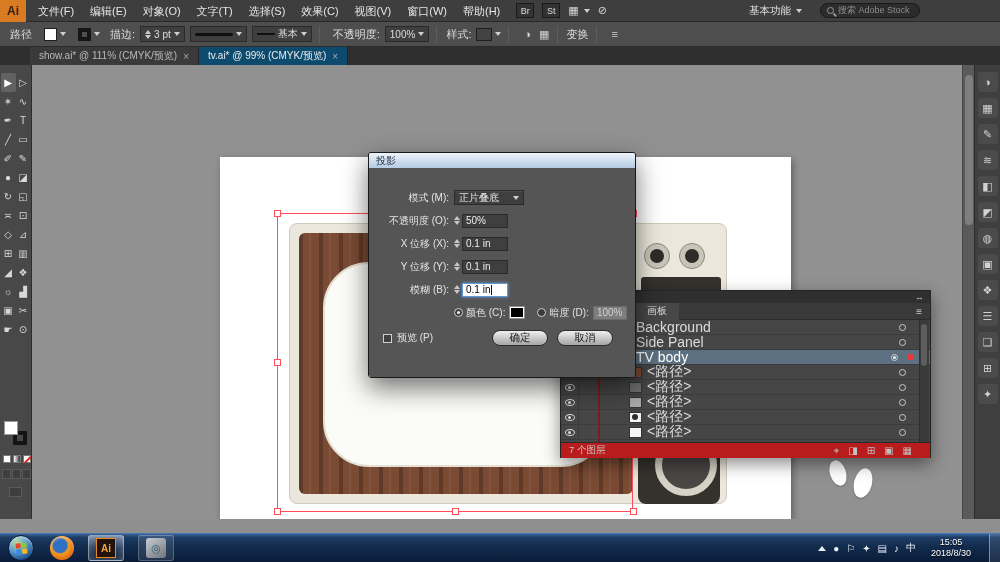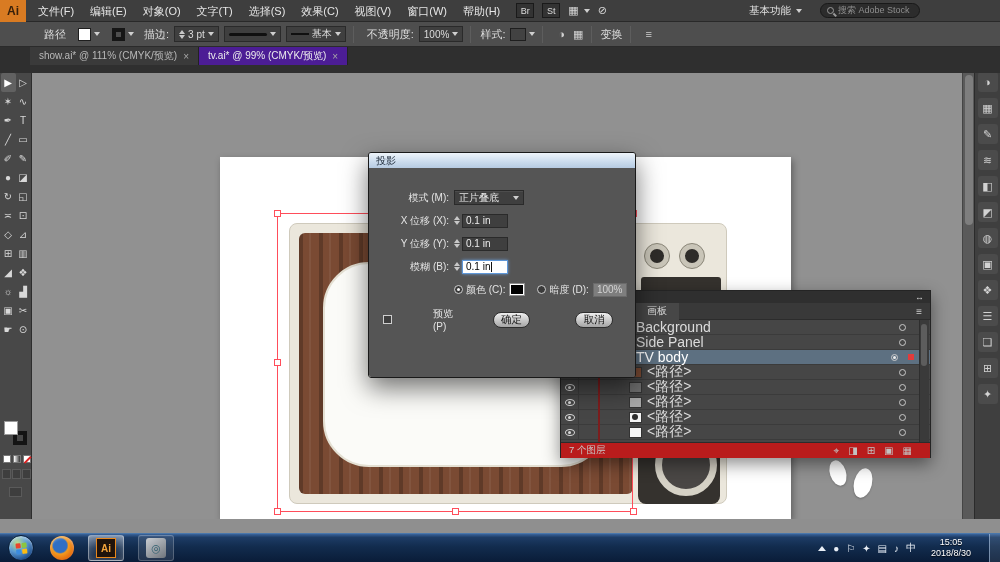--- a/index.html
+++ b/index.html
@@ -23,44 +23,44 @@
   .workspace { display:flex; align-items:center; gap:5px; font-size:10.5px; color:#e0e0e0; margin-right:18px; }
   .searchbox { width:100px; height:15px; border-radius:8px; background:#2c2c2c; border:1px solid #191919;
                display:flex; align-items:center; gap:4px; padding:0 6px; margin-right:80px; }
   .mag { width:7px; height:7px; border:1.5px solid #9a9a9a; border-radius:50%; position:relative; flex:none; }
   .mag::after { content:""; position:absolute; width:4px; height:1.5px; background:#9a9a9a;
                 transform:rotate(45deg); left:4.5px; top:6px; }
   .search-text { font-size:9px; color:#8e8e8e; white-space:nowrap; }
 
   .controlbar { position:absolute; left:0; top:22px; width:100%; height:25px; background:#4e4e4e;
                 border-bottom:1px solid #2b2b2b; display:flex; align-items:center; z-index:39;
-                font-size:11px; color:#dcdcdc;padding-left:34px; }
+                font-size:11px; color:#dcdcdc; }
   .cb-text { margin-left:10px; white-space:nowrap; }
   .vdiv { width:1px; height:17px; background:#3a3a3a; border-right:1px solid #5d5d5d; margin:0 7px; }
   .cb-swgroup { display:flex; align-items:center; gap:3px; margin-left:12px; }
   .cb-fill { width:13px; height:13px; background:#fff; border:1px solid #1e1e1e; }
   .cb-stroke { width:13px; height:13px; border:4px solid #161616; background:transparent; }
   .cb-field { display:flex; align-items:center; gap:3px; background:#3f3f3f; border:1px solid #2a2a2a;
               height:16px; padding:0 4px; margin-left:5px; font-size:10px; }
   .stepperc { display:flex; flex-direction:column; gap:1px; }
   .tri-up { width:0; height:0; border-left:3px solid transparent; border-right:3px solid transparent;
             border-bottom:4px solid #c8c8c8; }
   .tri-down { width:0; height:0; border-left:3px solid transparent; border-right:3px solid transparent;
               border-top:4px solid #c8c8c8; }
   .brush-line { width:38px; height:3px; background:#101010; border-radius:2px; }
   .profile-line { width:18px; height:2px; background:#101010; }
   .cb-style-sw { width:16px; height:13px; background:#424242; border:1px solid #1e1e1e; }
   .cb-icon { margin-left:8px; color:#d0d0d0; font-size:11px; }
 
-  .tabbar { position:absolute; left:0; top:47px; width:100%; height:26px; background:#2f2f2f;
+  .tabbar { position:absolute; left:0; top:47px; width:100%; height:18px; background:#2f2f2f;
             display:flex; padding-left:30px; z-index:38; }
   .tab { height:18px; display:flex; align-items:center; gap:6px; padding:0 9px; font-size:10px;
          border-right:1px solid #222; white-space:nowrap; }
   .tab.inactive { background:#3a3a3a; color:#b9b9b9; }
-  .tab.active { background:#4c1d95; color:#ececec; }
+  .tab.active { background:#0c4a6e; color:#ececec; }
   .tab-close { font-size:10px; color:#a8a8a8; }
 
   
   .toolbar { position:absolute; left:0; top:65px; width:32px; height:454px; background:#484848;
              border-right:1px solid #2d2d2d; z-index:10; }
   .tool-grid { display:grid; grid-template-columns:15px 15px; justify-content:center; padding-top:8px; }
   .tool { height:19px; display:flex; align-items:center; justify-content:center; font-size:10px; color:#d8d8d8; }
   .tool.active { background:#616161; border-radius:2px; color:#fff; }
   .swatch-fill { position:absolute; left:4px; top:356px; width:14px; height:14px; background:#fff;
                  border:1px solid #9a9a9a; z-index:2; }
@@ -162,21 +162,21 @@
                display:flex; align-items:center; padding:0 3px; }
   .dlg-field.focus { background:#fff; color:#000; border:1px solid #5f97d8; box-shadow:0 0 3px rgba(110,160,220,.9); }
   .caret-line { width:1px; height:10px; background:#111; margin-left:1px; }
   .radio { width:9px; height:9px; border-radius:50%; border:1px solid #cfcfcf; background:#3a3a3a;
            position:relative; flex:none; }
   .radio.checked::after { content:""; position:absolute; left:2px; top:2px; width:3px; height:3px;
                           border-radius:50%; background:#f2f2f2; }
   .dlg-swatch { width:16px; height:13px; background:#000; border:1px solid #8f8f8f;
                 box-shadow:inset 0 0 0 1px #fff; margin-left:4px; flex:none; }
   .dlg-field.disabled { background:#7e7e7e; color:#d2d2d2; border-color:#6a6a6a; width:34px; margin-left:4px; }
-  .dlg-bottom { display:flex; align-items:center; margin-top:10px; padding:0 22px 0 14px; font-size:10px; color:#e4e4e4;gap:36px; }
+  .dlg-bottom { display:flex; align-items:center; margin-top:10px; padding:0 22px 0 14px; font-size:10px; color:#e4e4e4; }
   .checkbox { width:9px; height:9px; border:1px solid #cfcfcf; background:#3f3f3f; margin-right:5px; flex:none; }
   .dlg-btn { width:56px; height:16px; border-radius:9px; background:linear-gradient(180deg,#efefef,#a5a5a5);
              border:1px solid #2e2e2e; color:#141414; font-size:10.5px; display:flex; align-items:center;
              justify-content:center; }
   .ok-btn { margin-left:auto; }
   .cancel-btn { margin-left:9px; }
 
   
   .statusbar { position:absolute; left:32px; top:519px; width:748px; height:13px; background:#3f3f3f;
                border-top:1px solid #282828; display:flex; align-items:center; z-index:12;
@@ -509,20 +509,30 @@
     </div>
     <div class="dlg-body">
       <div class="dlg-row">
         <span class="dlg-label">模式 (M):</span>
         <div class="dlg-select">
           <span>正片叠底</span>
           <span class="caret"></span>
         </div>
       </div>
       <div class="dlg-row">
+        <span class="dlg-label">不透明度 (O):</span>
+        <span class="dlg-stepper">
+            <i class="tri-up"></i>
+            <i class="tri-down"></i>
+          </span>
+        <div class="dlg-field">
+          <span>50%</span>
+        </div>
+      </div>
+      <div class="dlg-row">
         <span class="dlg-label">X 位移 (X):</span>
         <span class="dlg-stepper">
             <i class="tri-up"></i>
             <i class="tri-down"></i>
           </span>
         <div class="dlg-field">
           <span>0.1 in</span>
         </div>
       </div>
       <div class="dlg-row">

